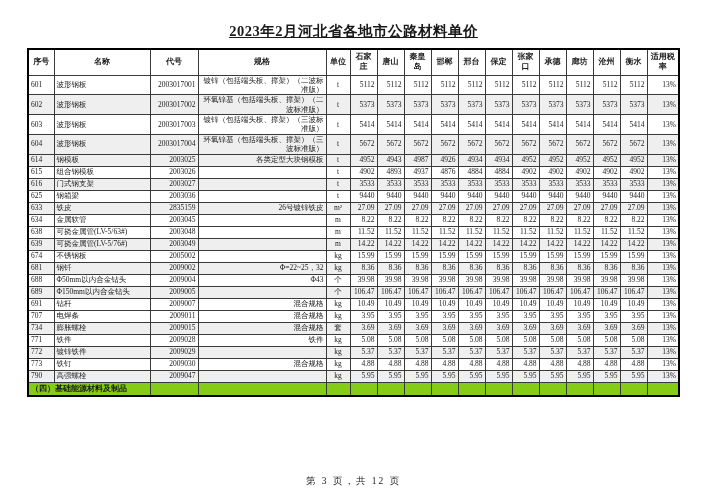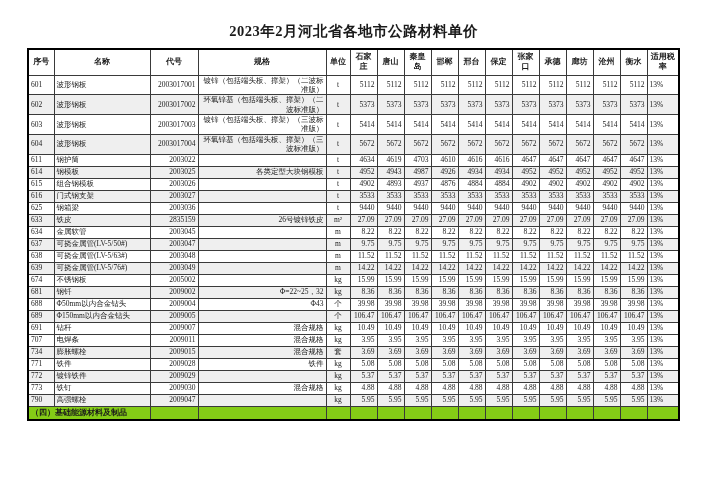--- a/index.html
+++ b/index.html
@@ -10,20 +10,21 @@
     color: #1a1a1a;
     overflow: hidden;
   }
   .page { width: 707px; height: 500px; position: relative; }
   .title {
     text-align: center;
     font-size: 14.5px;
     font-weight: bold;
     padding-top: 22px;
     letter-spacing: 0.5px;
+    text-decoration: underline;
   }
   table.price-table {
     border-collapse: collapse;
     table-layout: fixed;
     width: 651px;
     margin: 7px auto 0 auto;
     border: 2px solid #000;
   }
   .price-table th, .price-table td {
     border: 1px solid #3a3a3a;
@@ -49,21 +50,21 @@
   .col-spec  { width: 128px; }
   .col-unit  { width: 24px; }
   .col-city  { width: 27px; }
   .col-tax   { width: 32px; }
   td.c-no   { text-align: left; }
   td.c-name { text-align: left; }
   td.c-code { text-align: right; }
   td.c-spec { text-align: right; }
   td.c-unit { text-align: center; }
   td.c-val  { text-align: right; }
-  td.c-tax  { }
+  td.c-tax  { text-align: right; }
   tr.section-row td {
     font-weight: bold;
     font-size: 8px;
     height: 14px;
     background: #84cc16;
   }
   .footer {
     position: absolute;
     bottom: 12px;
     width: 100%;
@@ -189,39 +190,20 @@
           <td class="c-val">5672</td>
           <td class="c-val">5672</td>
           <td class="c-val">5672</td>
           <td class="c-val">5672</td>
           <td class="c-val">5672</td>
           <td class="c-val">5672</td>
           <td class="c-val">5672</td>
           <td class="c-val">5672</td>
           <td class="c-tax">13%</td>
         </tr>
-        <tr>
-          <td class="c-no">611</td>
-          <td class="c-name">钢护筒</td>
-          <td class="c-code">2003022</td>
-          <td class="c-spec"></td>
-          <td class="c-unit">t</td>
-          <td class="c-val">4634</td>
-          <td class="c-val">4619</td>
-          <td class="c-val">4703</td>
-          <td class="c-val">4610</td>
-          <td class="c-val">4616</td>
-          <td class="c-val">4616</td>
-          <td class="c-val">4647</td>
-          <td class="c-val">4647</td>
-          <td class="c-val">4647</td>
-          <td class="c-val">4647</td>
-          <td class="c-val">4647</td>
-          <td class="c-tax">13%</td>
-        </tr>
         <tr class="striped">
           <td class="c-no">614</td>
           <td class="c-name">钢模板</td>
           <td class="c-code">2003025</td>
           <td class="c-spec">各类定型大块钢模板</td>
           <td class="c-unit">t</td>
           <td class="c-val">4952</td>
           <td class="c-val">4943</td>
           <td class="c-val">4987</td>
           <td class="c-val">4926</td>
@@ -322,39 +304,20 @@
           <td class="c-val">8.22</td>
           <td class="c-val">8.22</td>
           <td class="c-val">8.22</td>
           <td class="c-val">8.22</td>
           <td class="c-val">8.22</td>
           <td class="c-val">8.22</td>
           <td class="c-val">8.22</td>
           <td class="c-val">8.22</td>
           <td class="c-tax">13%</td>
         </tr>
-        <tr class="striped">
-          <td class="c-no">637</td>
-          <td class="c-name">可挠金属管(LV-5/50#)</td>
-          <td class="c-code">2003047</td>
-          <td class="c-spec"></td>
-          <td class="c-unit">m</td>
-          <td class="c-val">9.75</td>
-          <td class="c-val">9.75</td>
-          <td class="c-val">9.75</td>
-          <td class="c-val">9.75</td>
-          <td class="c-val">9.75</td>
-          <td class="c-val">9.75</td>
-          <td class="c-val">9.75</td>
-          <td class="c-val">9.75</td>
-          <td class="c-val">9.75</td>
-          <td class="c-val">9.75</td>
-          <td class="c-val">9.75</td>
-          <td class="c-tax">13%</td>
-        </tr>
         <tr>
           <td class="c-no">638</td>
           <td class="c-name">可挠金属管(LV-5/63#)</td>
           <td class="c-code">2003048</td>
           <td class="c-spec"></td>
           <td class="c-unit">m</td>
           <td class="c-val">11.52</td>
           <td class="c-val">11.52</td>
           <td class="c-val">11.52</td>
           <td class="c-val">11.52</td>
@@ -609,13 +572,14 @@
           <td class="c-val"></td>
           <td class="c-val"></td>
           <td class="c-val"></td>
           <td class="c-val"></td>
           <td class="c-val"></td>
           <td class="c-tax"></td>
         </tr>
       </tbody>
   </table>
 
+  <div class="footer">第 3 页，共 12 页</div>
 </div>
 
 </body></html>

